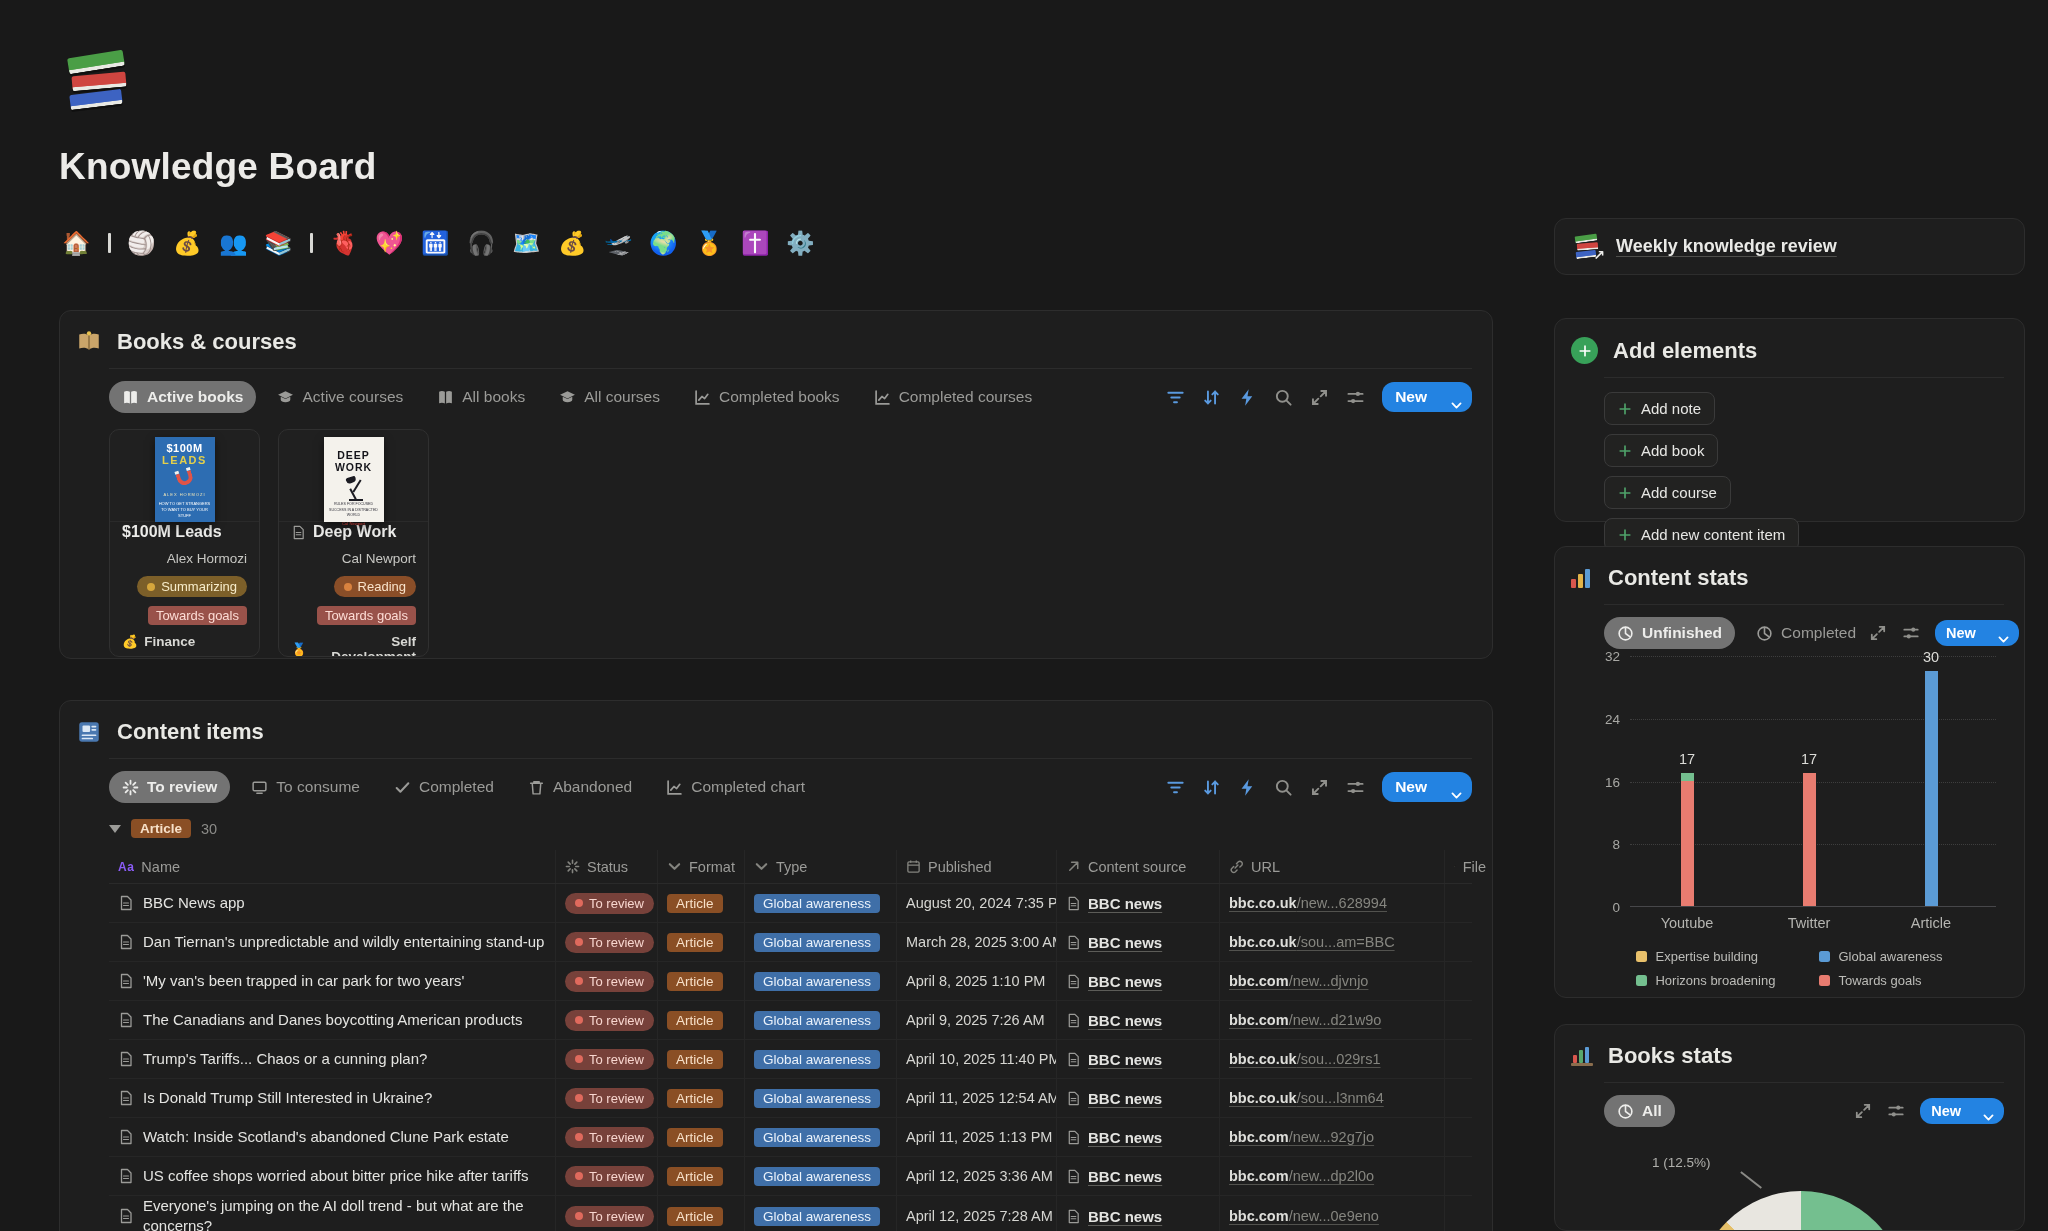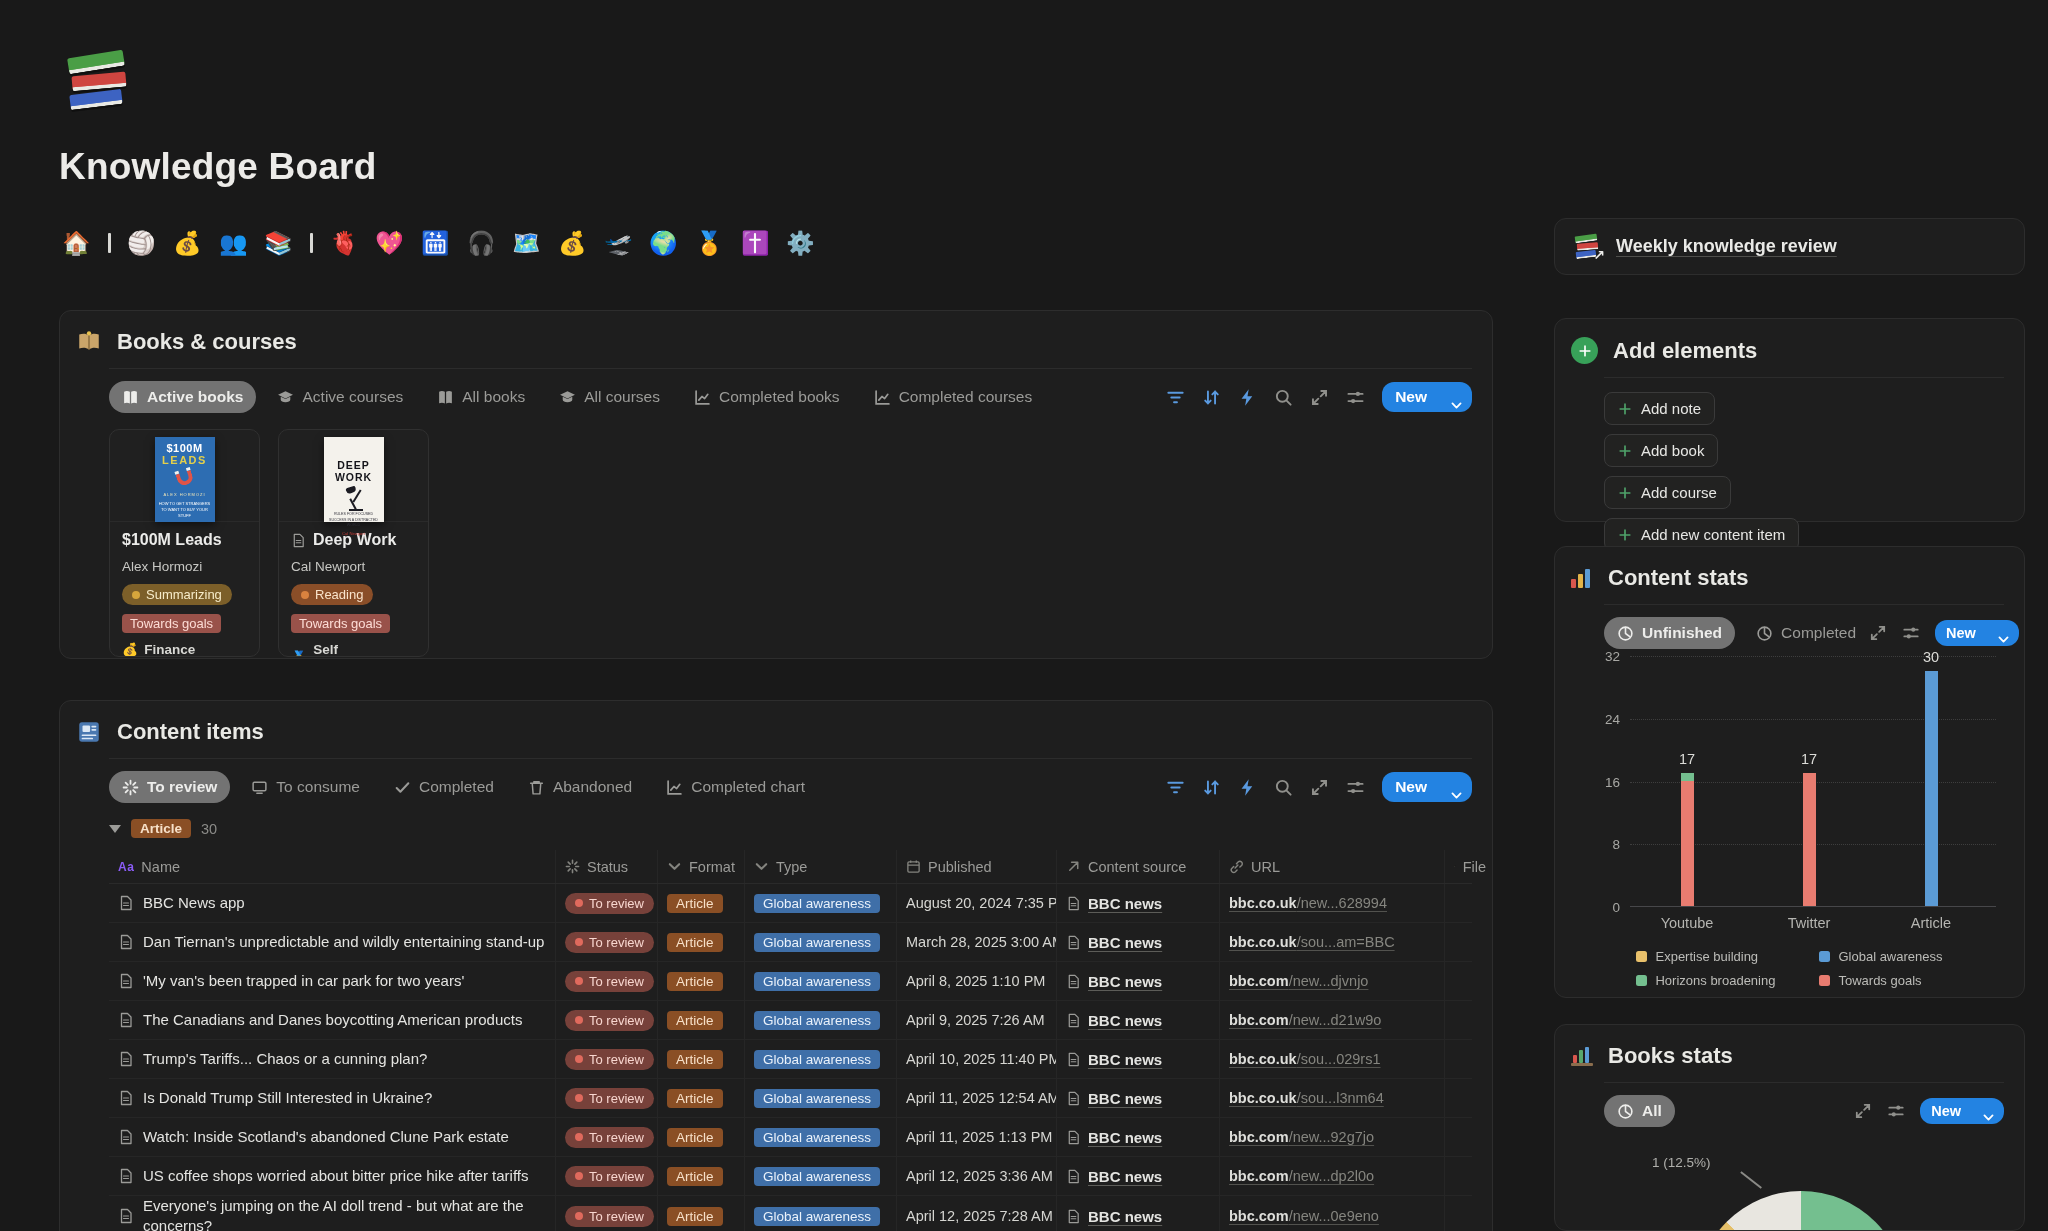--- a/index.html
+++ b/index.html
@@ -62,31 +62,31 @@
   .bcover-zone { height:92px; position:relative; border-bottom:1px solid #2a2a2a; }
   .bcover { position:absolute; left:50%; transform:translateX(-50%); top:7px; width:60px; height:85px; box-shadow:0 3px 8px rgba(0,0,0,.5); }
   .cover-leads { background:#2d6db2; padding:5px 4px; text-align:center; }
   .cover-leads .c1 { color:#fff; font-weight:800; font-size:11px; letter-spacing:.5px; }
   .cover-leads .c2 { color:#e3cf4b; font-weight:800; font-size:11px; letter-spacing:1.5px; }
   .magnet { width:16px; height:13px; border:4px solid #e05448; border-top:none; border-radius:0 0 9px 9px; margin:6px auto 0; transform:rotate(-18deg); position:relative; }
   .magnet:before,.magnet:after { content:""; position:absolute; top:-3px; width:4px; height:3px; background:#f2f2ef; }
   .magnet:before{ left:-4px; } .magnet:after{ right:-4px; }
   .cover-leads .auth { margin-top:7px; color:#f0e6b8; font-size:4px; letter-spacing:1px; }
   .cover-leads .cap  { margin-top:4px; color:#fff; font-size:4px; line-height:1.5; }
-  .cover-deep { background:#f4f2ec; padding:22px 4px; text-align:center; }
+  .cover-deep { background:#f4f2ec; padding:12px 4px; text-align:center; }
   .cover-deep .c1 { color:#14141a; font-weight:800; font-size:10.5px; letter-spacing:1px; line-height:1.15; }
   .lamp { width:22px; height:26px; margin:2px auto 0; position:relative; }
   .lamp i { position:absolute; background:#1b1b22; }
   .lamp .arm1 { width:2px; height:14px; left:13px; top:4px; transform:rotate(32deg); }
   .lamp .arm2 { width:2px; height:12px; left:9px; top:13px; transform:rotate(-28deg); }
   .lamp .head { width:10px; height:6px; left:3px; top:2px; border-radius:2px 2px 4px 4px; transform:rotate(-18deg); }
   .lamp .base { width:14px; height:2px; left:6px; bottom:0; }
   .cover-deep .sub { color:#30303a; font-size:3.6px; line-height:1.5; margin-top:1px; }
   .cover-deep .auth { color:#c23b34; font-size:4.2px; margin-top:3px; }
-  .binfo { padding:9px 12px 0 12px; }
+  .binfo { padding:1px 12px 0 12px;text-align:right; }
   .btitle-row { display:flex; align-items:center; gap:7px; }
   .btitle { font-size:16px; font-weight:700; color:#ececea; white-space:nowrap; }
   .btitle-row svg { width:15px; height:15px; color:#9b9b98; flex:0 0 auto; }
   .bauthor { font-size:13.5px; color:#c7c7c3; margin-top:10px; }
   .pill { display:inline-flex; align-items:center; gap:6px; border-radius:12px; padding:3px 10px; font-size:13px; white-space:nowrap; }
   .pill .dot { width:8px; height:8px; border-radius:50%; }
   .pill-summarizing { background:#7c5f29; color:#f7ecca; margin-top:10px; }
   .pill-summarizing .dot { background:#d6a63c; }
   .pill-reading { background:#8a4e28; color:#f9e3cb; margin-top:10px; }
   .pill-reading .dot { background:#d9823f; }

